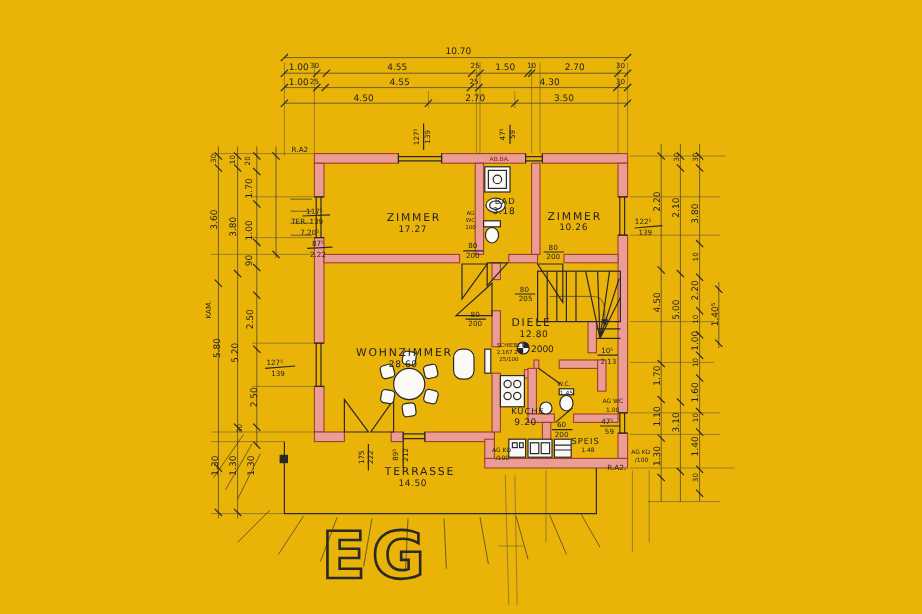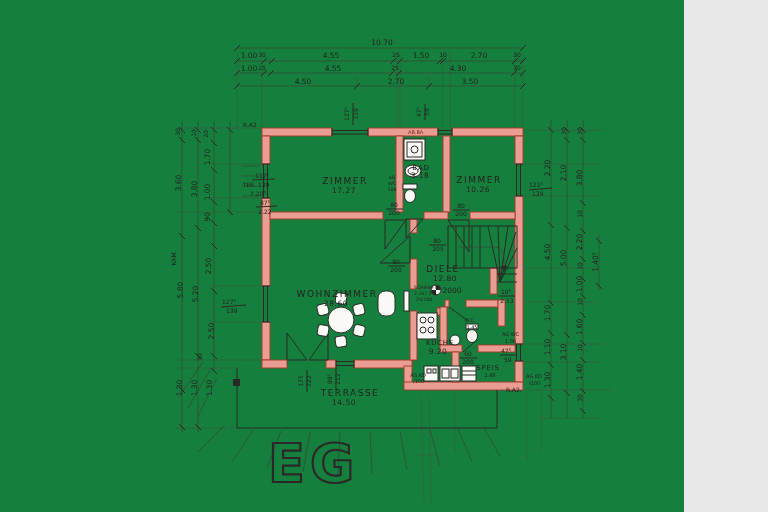--- a/index.html
+++ b/index.html
@@ -1,16 +1,16 @@
 <!DOCTYPE html>
 <html><head>
 <meta charset="utf-8">
 <style>
   html,body{margin:0;padding:0;background:#e8e8e8;}
-  #stage{position:relative;width:684px;height:512px;background:#15803d;overflow:hidden;
+  #stage{position:relative;width:768px;height:512px;background:#eab308;overflow:hidden;
          font-family:"DejaVu Sans",sans-serif;}
   svg{position:absolute;left:0;top:0;}
   text{fill:#22211f;font-family:"DejaVu Sans",sans-serif;}
   .room{font-size:9px;letter-spacing:1.5px;}
   .room-s{font-size:7px;letter-spacing:0.8px;}
   .area{font-size:7.5px;letter-spacing:0.5px;}
   .dim{font-size:7.5px;}
   .dim-s{font-size:6px;}
   .tiny{font-size:5px;}
   .micro{font-size:4.6px;}

